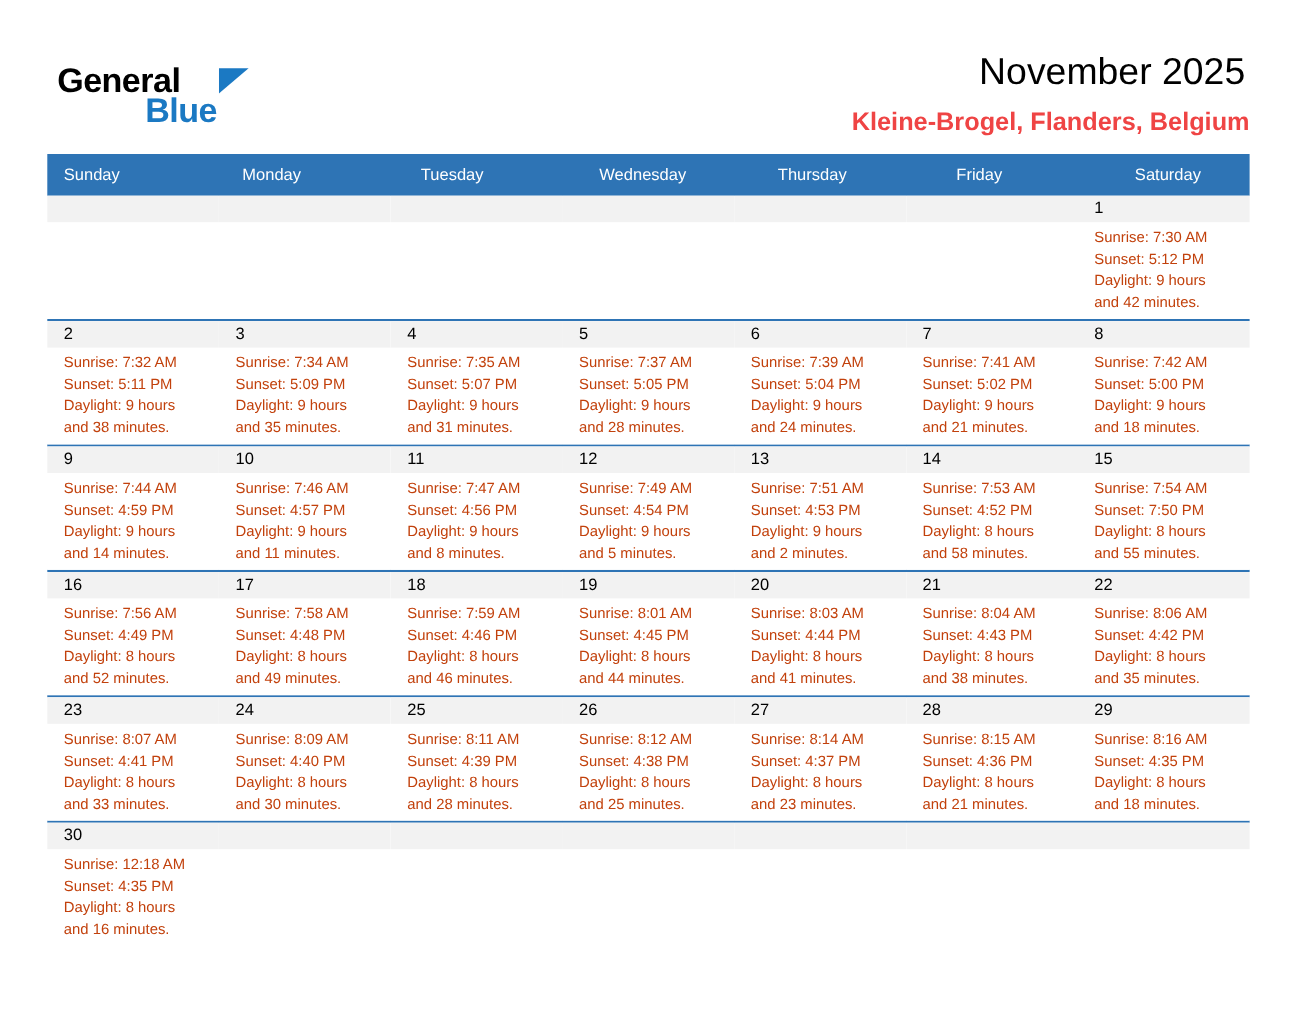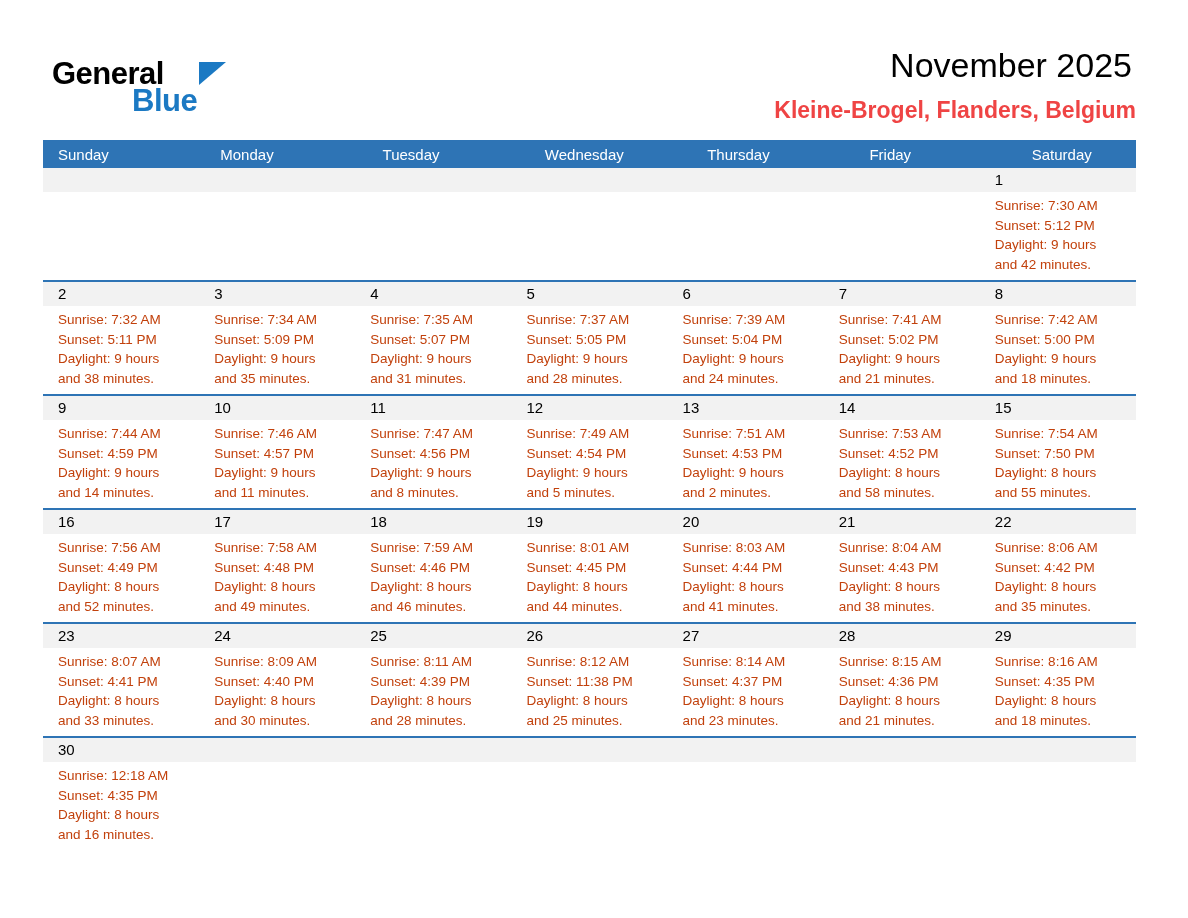--- a/index.html
+++ b/index.html
@@ -28,21 +28,21 @@
   .logo-line2{font-size:31px;font-weight:700;letter-spacing:-0.5px;color:#1B79C3;line-height:1;margin-left:80px;margin-top:-4px;}
   .title-block{text-align:right;padding-top:8px;}
   .month-title{font-size:34px;font-weight:400;line-height:1.15;margin:4px;color:#000;}
   .location{font-size:23px;font-weight:700;margin-top:12px;color:#ef4444;}
 
   
   .calendar{margin:16px 52px 0 43px;width:1093px;}
   .weekday-header{
     display:grid;grid-template-columns:repeat(7,1fr);
     background:var(--accent);color:#fff;
-    height:28px;align-items:center;
+    height:38px;align-items:center;
     font-size:15px;font-weight:400;gap:43px;
   }
   .weekday-header .weekday{padding-left:15px;}
   .week-row{
     display:grid;grid-template-columns:repeat(7,1fr);
     min-height:112px;
   }
   .week-row + .week-row{border-top:2px solid var(--accent);}
   .day-cell{background:#fff;}
   .day-number{
@@ -338,21 +338,21 @@
               <div>Sunrise: 8:11 AM</div>
               <div>Sunset: 4:39 PM</div>
               <div>Daylight: 8 hours</div>
               <div>and 28 minutes.</div>
             </div>
           </div>
           <div class="day-cell">
             <div class="day-number">26</div>
             <div class="day-info">
               <div>Sunrise: 8:12 AM</div>
-              <div>Sunset: 11:38 PM</div>
+              <div>Sunset: 4:38 PM</div>
               <div>Daylight: 8 hours</div>
               <div>and 25 minutes.</div>
             </div>
           </div>
           <div class="day-cell">
             <div class="day-number">27</div>
             <div class="day-info">
               <div>Sunrise: 8:14 AM</div>
               <div>Sunset: 4:37 PM</div>
               <div>Daylight: 8 hours</div>

